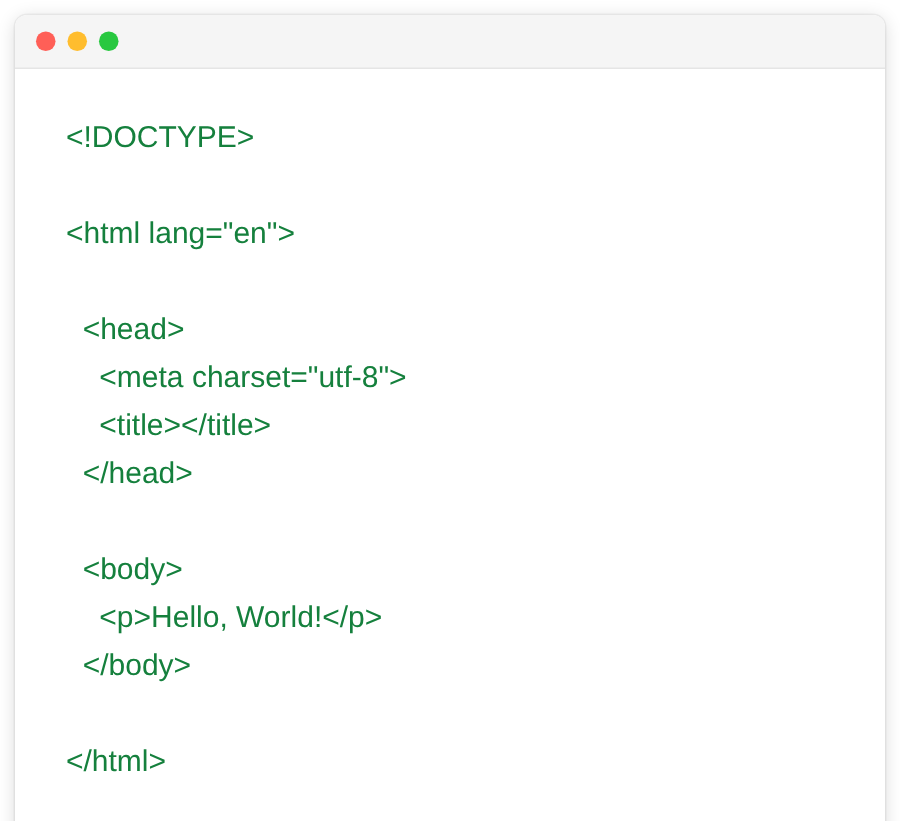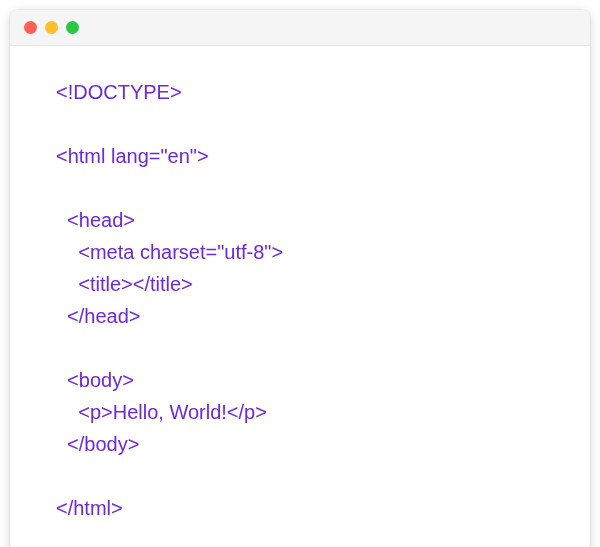--- a/index.html
+++ b/index.html
@@ -41,22 +41,21 @@
     .tl-green { background: #28c840; }
     .code-area {
       padding: 30px 34px 40px 34px;
       font-family: Arial, Helvetica, sans-serif;
       font-size: 20px;
       line-height: 1.6;
       color: #1a3fd6;
       white-space: pre;
     }
     .code-line {
-      color: #6d28d9;
-      margin-left: 12px;
+      color: #15803d;
     }
   </style>
 </head>
 <body>
 
 <div class="window">
   <div class="titlebar">
     <div class="traffic-light tl-red"></div>
     <div class="traffic-light tl-yellow"></div>
     <div class="traffic-light tl-green"></div>

